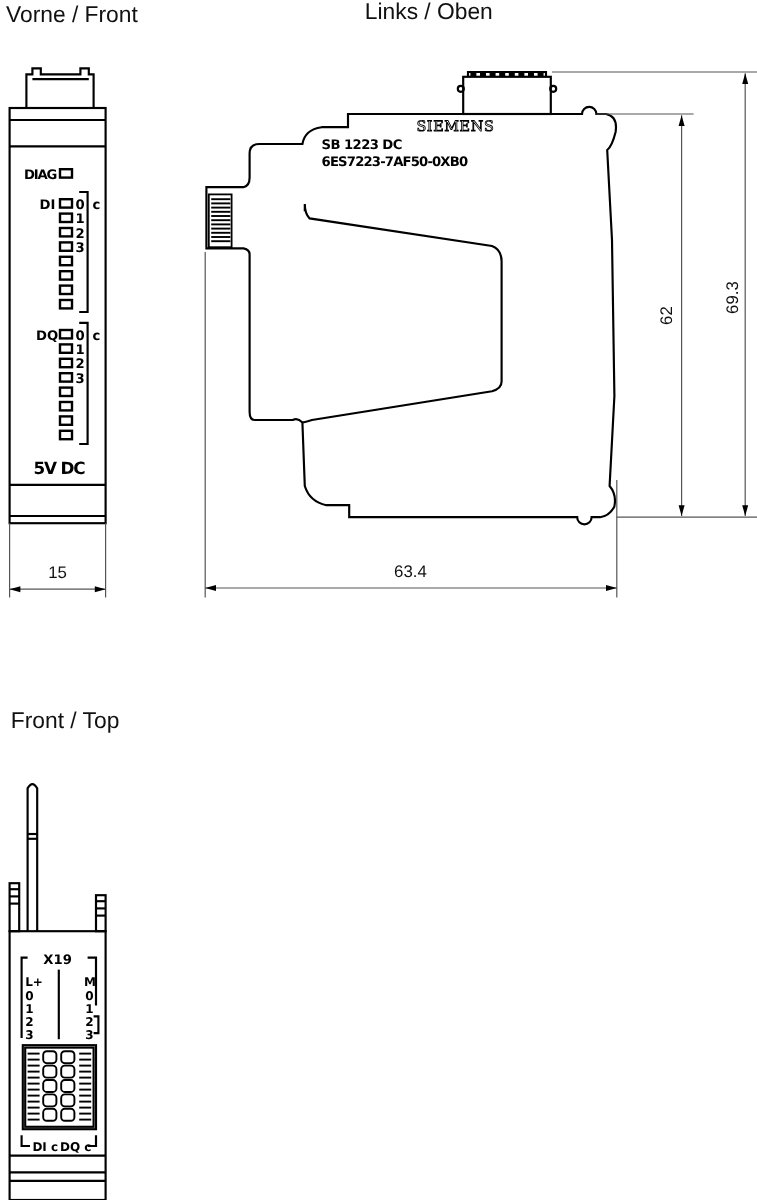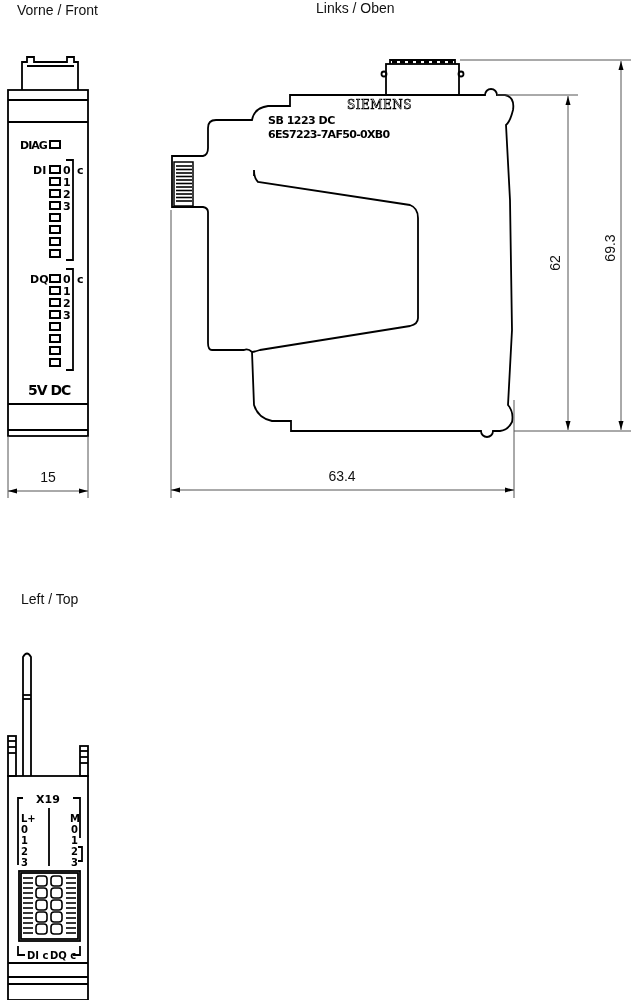--- a/index.html
+++ b/index.html
@@ -1,31 +1,31 @@
 <!DOCTYPE html>
 <html><head>
   <meta charset="utf-8">
   <style>
     html, body { margin: 0; padding: 0; background: #ffffff; }
     body { width: 631px; height: 1000px; position: relative; overflow: hidden;
            font-family: "Liberation Sans", sans-serif; }
-    .view-title { position: absolute; font-size: 14px; color: #111; white-space: nowrap; margin-left: 12px; }
+    .view-title { position: absolute; font-size: 19px; color: #111; white-space: nowrap; }
     svg { position: absolute; left: 0; top: 0; }
     .ln { stroke: #000; stroke-width: 1.8; fill: none; }
     .thin { stroke: #555; stroke-width: 1; fill: none; }
     .dimtxt { font-family: "Liberation Sans", sans-serif; font-size: 14px; fill: #111; }
     .lbl { font-family: "DejaVu Sans", sans-serif; font-weight: bold; fill: #000; }
     .led { fill: #fff; stroke: #000; stroke-width: 2; }
   </style>
 </head>
 <body>
 
 <div class="view-title" style="left:5px;top:2px;">Vorne / Front</div>
 <div class="view-title" style="left:304px;top:0px;">Links / Oben</div>
-<div class="view-title" style="left:9px;top:591px;">Left / Top</div>
+<div class="view-title" style="left:9px;top:591px;">Front / Top</div>
 
 <svg width="631" height="1000" viewBox="0 0 631 1000">
 
   <g>
 
     <path class="ln" d="M22,90 L22,62 L27,62 L27,57 L34,57 L34,62 L67,62 L67,57 L74,57 L74,62 L78,62 L78,90"></path>
     <line class="ln" x1="27" y1="66" x2="74" y2="66"></line>
 
     <rect class="ln" x="8" y="90" width="80" height="346"></rect>
     <line class="ln" x1="8" y1="100" x2="88" y2="100"></line>

